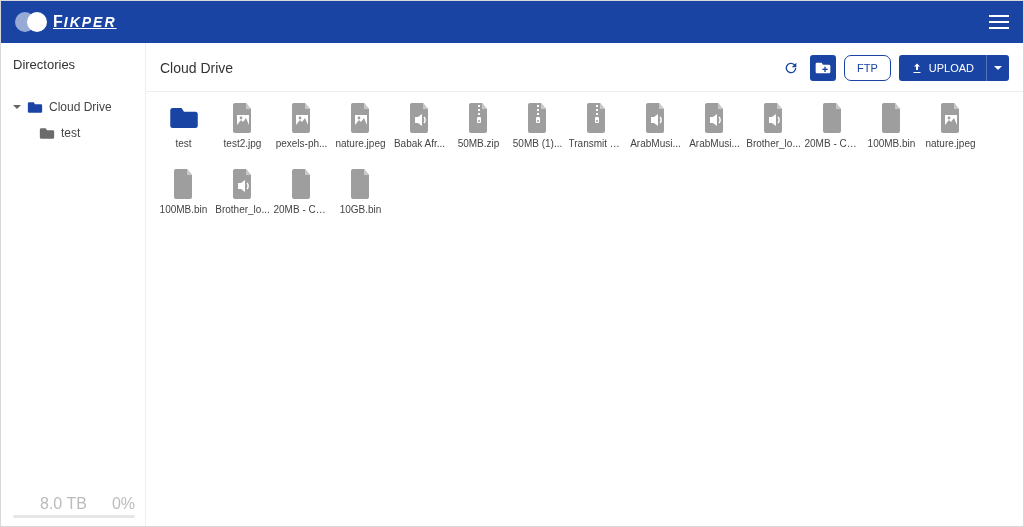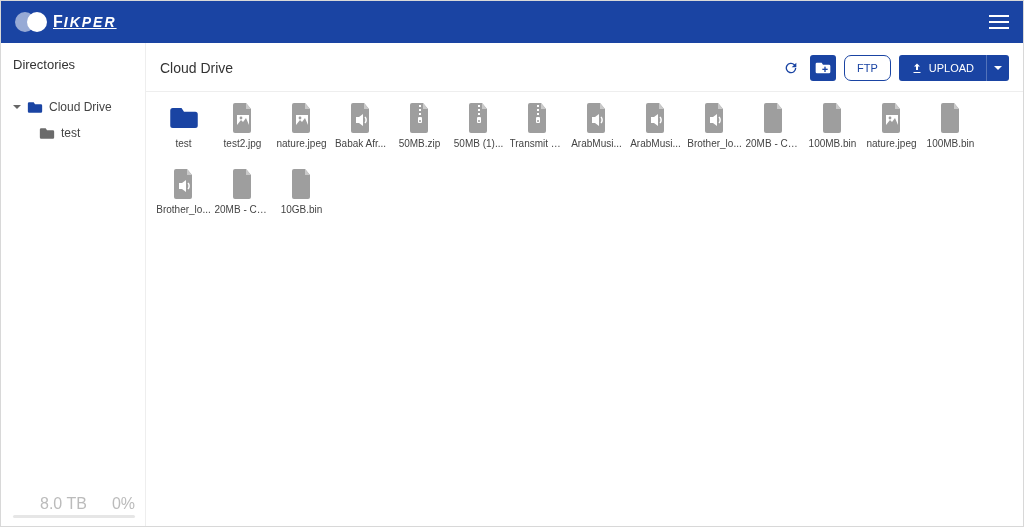--- a/index.html
+++ b/index.html
@@ -208,20 +208,32 @@
             <div class="item">
               <div class="thumb">
                 <svg width="24" height="30" viewBox="0 0 24 30">
                   <path fill="#9e9e9e" d="M4 0h11l5 6v22a2 2 0 0 1-2 2H4a2 2 0 0 1-2-2V2a2 2 0 0 1 2-2z"></path>
                   <path fill="#c9c9c9" d="M15 0l5 6h-5z"></path>
                   <rect x="6" y="12" width="12" height="10" fill="#fff"></rect>
                   <circle cx="10" cy="15" r="1.4" fill="#9e9e9e"></circle>
                   <path fill="#9e9e9e" d="M6 22l4-5 2 2 3-4 3 7z"></path>
                 </svg>
               </div>
+              <div class="label">pexels-ph...</div>
+            </div>
+            <div class="item">
+              <div class="thumb">
+                <svg width="24" height="30" viewBox="0 0 24 30">
+                  <path fill="#9e9e9e" d="M4 0h11l5 6v22a2 2 0 0 1-2 2H4a2 2 0 0 1-2-2V2a2 2 0 0 1 2-2z"></path>
+                  <path fill="#c9c9c9" d="M15 0l5 6h-5z"></path>
+                  <rect x="6" y="12" width="12" height="10" fill="#fff"></rect>
+                  <circle cx="10" cy="15" r="1.4" fill="#9e9e9e"></circle>
+                  <path fill="#9e9e9e" d="M6 22l4-5 2 2 3-4 3 7z"></path>
+                </svg>
+              </div>
               <div class="label">nature.jpeg</div>
             </div>
             <div class="item">
               <div class="thumb">
                 <svg width="24" height="30" viewBox="0 0 24 30">
                   <path fill="#9e9e9e" d="M4 0h11l5 6v22a2 2 0 0 1-2 2H4a2 2 0 0 1-2-2V2a2 2 0 0 1 2-2z"></path>
                   <path fill="#c9c9c9" d="M15 0l5 6h-5z"></path>
                   <path fill="#fff" d="M7 14h3l4-3v12l-4-3H7z"></path>
                   <path stroke="#fff" stroke-width="1.5" fill="none" d="M16 14c1.5 1.5 1.5 4.5 0 6"></path>
                 </svg>

